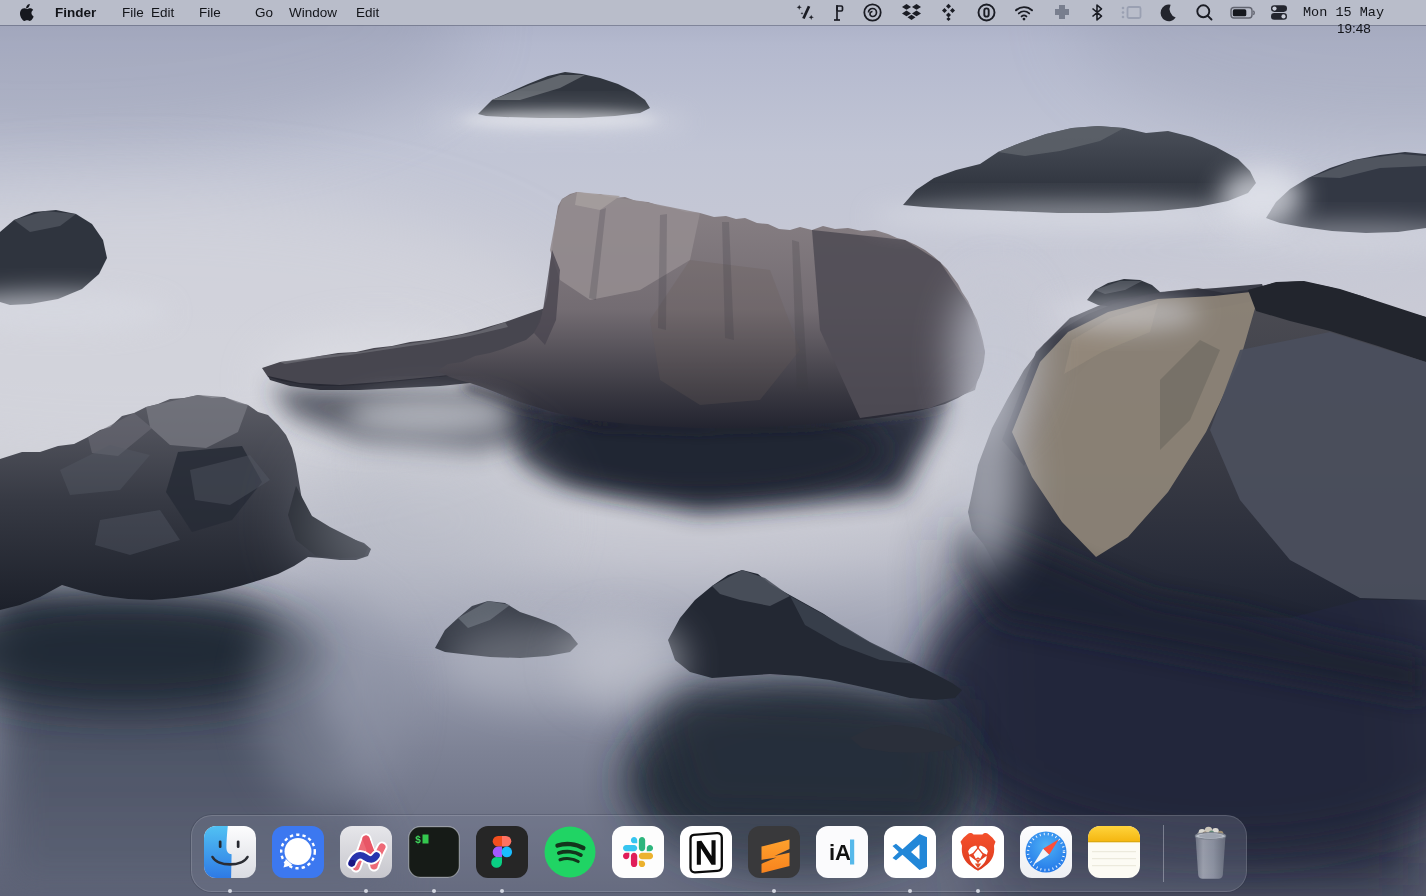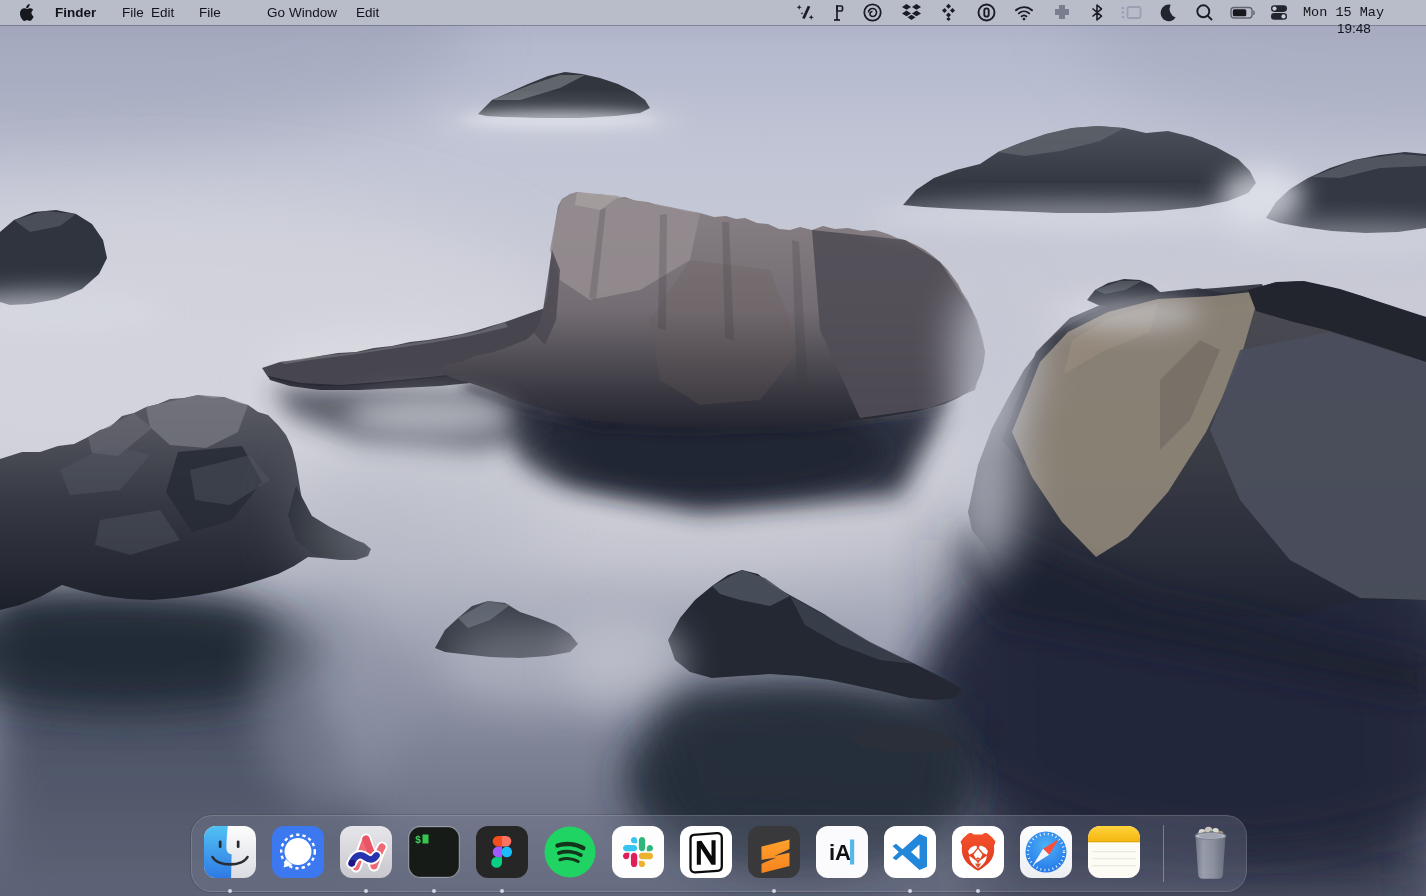--- a/index.html
+++ b/index.html
@@ -180,21 +180,21 @@
 </svg>
 
 <div id="menubar">
   <svg class="ri" style="left:19px;width:15px;" width="15" height="17" viewBox="0 0 15 17">
     <path fill="#16181e" d="M9.8,2.9c0.62-0.75,1.04-1.79,0.92-2.82c-0.9,0.03-1.98,0.6-2.62,1.35 c-0.57,0.66-1.08,1.73-0.94,2.75C8.16,4.26,9.17,3.67,9.8,2.9z M12.4,9.1c-0.02-2.12,1.73-3.14,1.81-3.19 c-0.99-1.44-2.52-1.64-3.07-1.66c-1.3-0.13-2.55,0.77-3.21,0.77c-0.66,0-1.68-0.75-2.76-0.73C3.75,4.31,2.44,5.11,1.71,6.38 c-1.47,2.56-0.38,6.34,1.06,8.42c0.7,1.02,1.54,2.16,2.64,2.11c1.06-0.04,1.46-0.68,2.74-0.68s1.64,0.68,2.76,0.66 c1.15-0.02,1.87-1.03,2.57-2.05c0.81-1.18,1.14-2.33,1.16-2.39C14.62,12.43,12.43,11.58,12.4,9.1z"></path>
   </svg>
   <span class="mi" style="left:55px;font-weight:bold;">Finder</span>
   <span class="mi" style="left:122px;">File</span>
   <span class="mi" style="left:151px;">Edit</span>
   <span class="mi" style="left:199px;">File</span>
-  <span class="mi" style="left:267px;">Go</span>
+  <span class="mi" style="left:255px;">Go</span>
   <span class="mi" style="left:289px;">Window</span>
   <span class="mi" style="left:356px;">Edit</span>
 
   <svg class="ri" style="left:794px;width:22px;" width="22" height="20" viewBox="0 0 22 20">
     <g fill="#1a1c24">
         <path d="M8.2,15.4 L13.8,3.2 L16.3,4.3 L10.7,16.5 Z"></path>
     <path d="M5.2,2.2 L5.9,4.1 L7.8,4.8 L5.9,5.5 L5.2,7.4 L4.5,5.5 L2.6,4.8 L4.5,4.1 Z"></path>
     <path d="M17.2,12.2 L17.9,14.1 L19.8,14.8 L17.9,15.5 L17.2,17.4 L16.5,15.5 L14.6,14.8 L16.5,14.1 Z"></path>
     <path d="M8.0,9.3 L8.4,10.4 L9.5,10.8 L8.4,11.2 L8.0,12.3 L7.6,11.2 L6.5,10.8 L7.6,10.4 Z"></path>
       </g>

